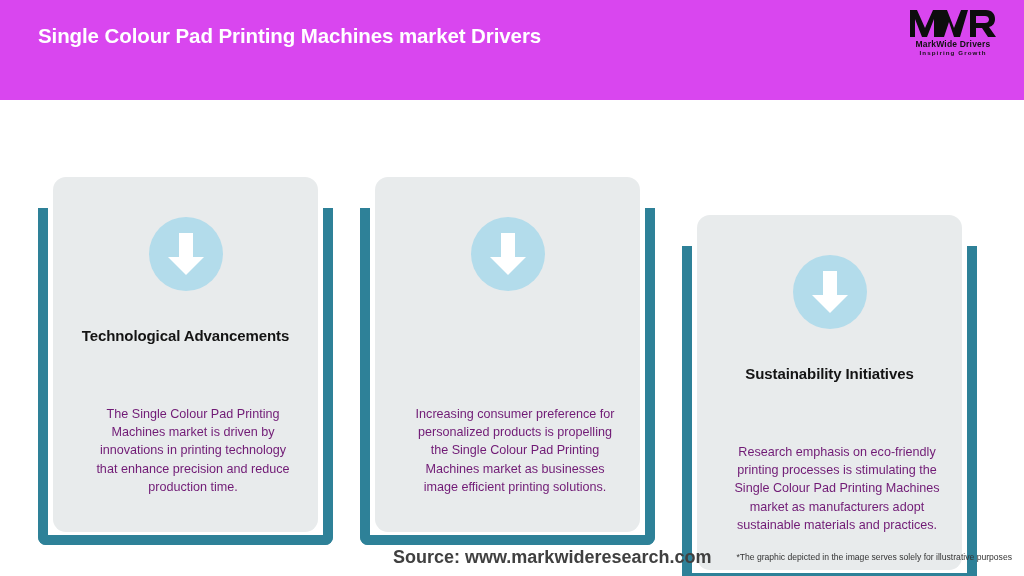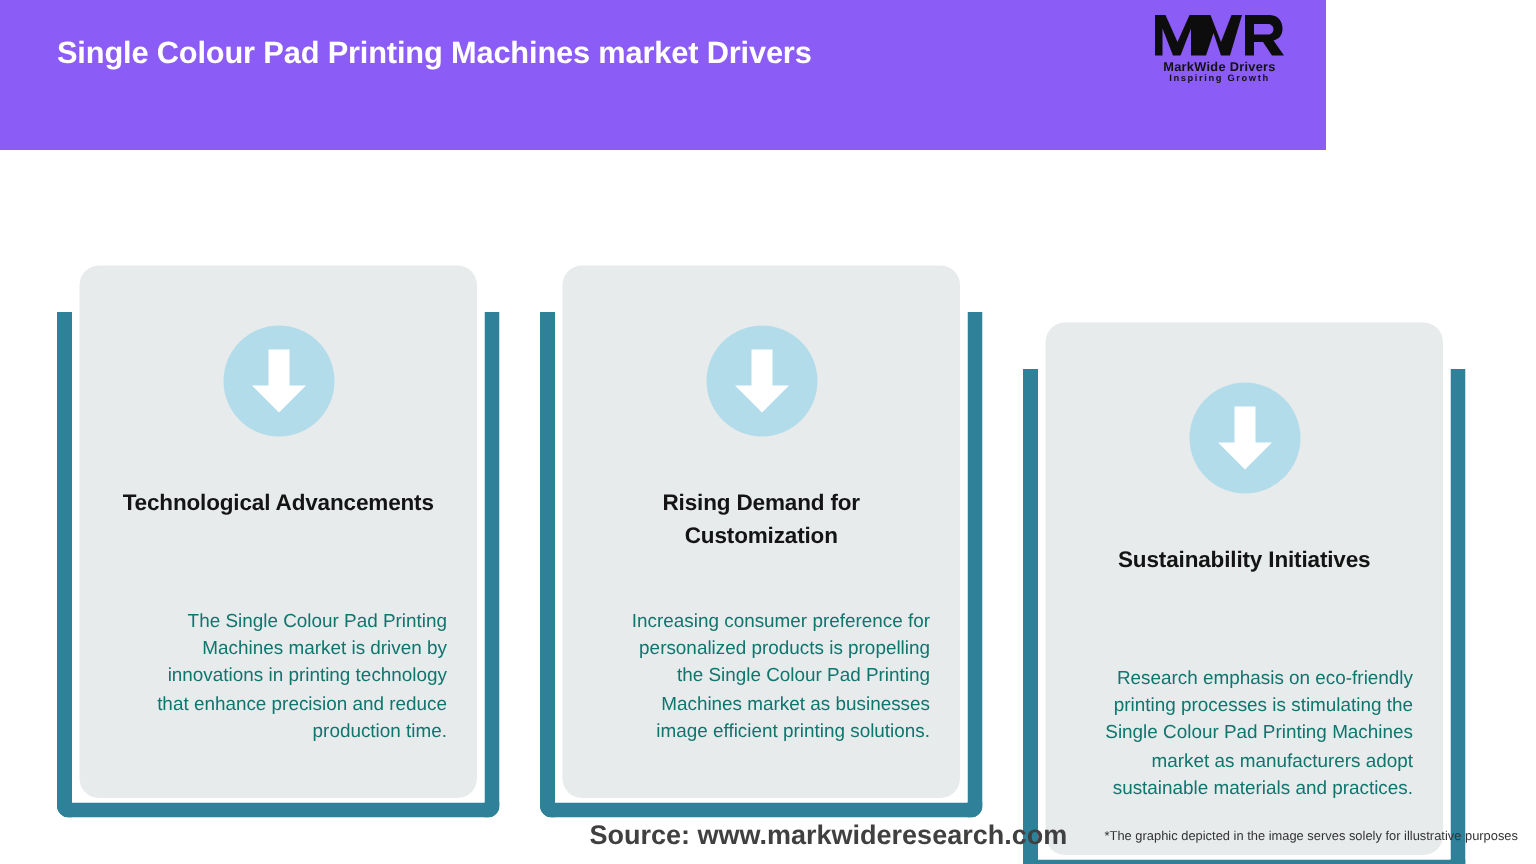--- a/index.html
+++ b/index.html
@@ -13,23 +13,23 @@
     font-family: "Liberation Sans", sans-serif;
     overflow: hidden;
     position: relative;
   }
 
   
   .header {
     position: absolute;
     left: 0;
     top: 0;
-    width: 884px;
+    width: 1024px;
     height: 100px;
-    background: #8b5cf6;
+    background: #d946ef;
   }
   .header-title {
     position: absolute;
     left: 38px;
     top: 24px;
     font-size: 20.5px;
     font-weight: bold;
     color: #ffffff;
     letter-spacing: -0.1px;
     white-space: nowrap;
@@ -139,23 +139,23 @@
     line-height: 22px;
     letter-spacing: -0.1px;
   }
 
   .card-body {
     position: absolute;
     left: 35px;
     right: 20px;
     top: 228px;
     font-size: 12.6px;
-    color: #0f766e;
+    color: #701a75;
     line-height: 18.2px;
-    text-align: right;
+    text-align: center;
   }
 
   
   .footer-source {
     position: absolute;
     left: 393px;
     top: 557px;
     transform: translateY(-50%);
     font-size: 18px;
     font-weight: bold;
@@ -208,21 +208,20 @@
   </div>
 
   <div class="card-slot slot-2">
     <div class="frame"></div>
     <div class="card">
       <div class="card-icon">
         <svg width="40" height="46" viewBox="0 0 40 46">
           <polygon fill="#ffffff" points="13,2 27,2 27,26 38,26 20,44 2,26 13,26"></polygon>
         </svg>
       </div>
-      <div class="card-title">Rising Demand for Customization</div>
       <div class="card-body">Increasing consumer preference for personalized products is propelling the Single Colour Pad Printing Machines market as businesses image efficient printing solutions.</div>
     </div>
   </div>
 
   <div class="card-slot slot-3">
     <div class="frame"></div>
     <div class="card">
       <div class="card-icon">
         <svg width="40" height="46" viewBox="0 0 40 46">
           <polygon fill="#ffffff" points="13,2 27,2 27,26 38,26 20,44 2,26 13,26"></polygon>

